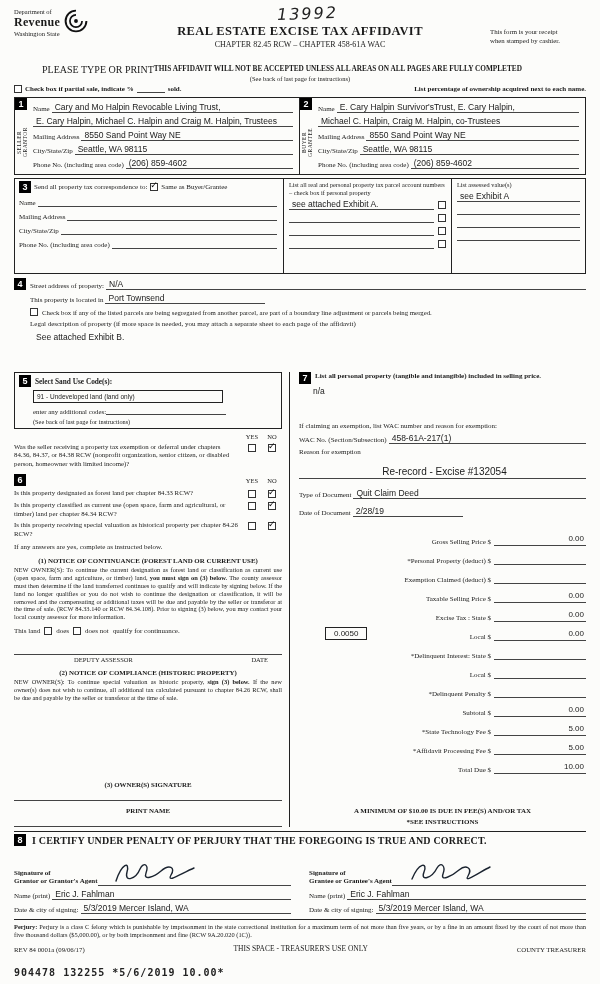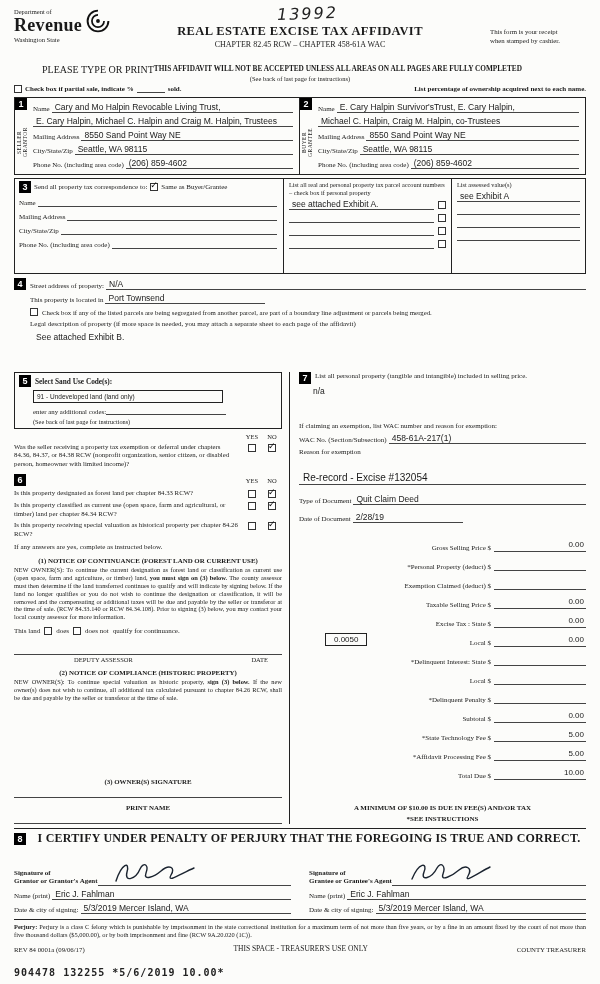--- a/index.html
+++ b/index.html
@@ -15,21 +15,21 @@
   .fieldrow .lbl { white-space:nowrap; padding-right:2px; }
   .badge { display:inline-block; flex-shrink:0; width:12px; height:12px; background:#000; color:#fff;
            font:bold 9px/12px "Liberation Sans", sans-serif; text-align:center; }
   .cb { display:inline-block; flex-shrink:0; width:8px; height:8px; border:1px solid #333; position:relative;
         vertical-align:middle; background:#fff; }
   .cb > span { position:absolute; left:-1px; top:-3px; font:bold 9px/9px "DejaVu Sans", sans-serif; color:#111; }
   
   .hdr { position:relative; height:54px; }
   .logo { position:absolute; left:0; top:0; display:flex; gap:3px; }
   .logo-text div:nth-child(1){ font-size:6.5px; }
-  .logo-text div:nth-child(2){ font-size:18px; font-weight:bold; letter-spacing:0.3px; }
+  .logo-text div:nth-child(2){ font-size:12px; font-weight:bold; letter-spacing:0.3px; }
   .logo-text div:nth-child(3){ font-size:6.5px; }
   .handnum { position:absolute; left:46%; top:-4px; font:italic 16px "DejaVu Sans", sans-serif;
              letter-spacing:2px; transform:rotate(-2deg); color:#222; }
   .title-block { text-align:center; padding-top:16px; }
   .ftitle { font-size:12.5px; font-weight:bold; letter-spacing:0.4px; }
   .chapter { font-size:8px; margin-top:1px; }
   .receipt-note { position:absolute; right:0; top:20px; width:96px; font-size:6.8px; line-height:1.3; }
   .typeprint-row { display:flex; margin-top:2px; }
   .please-type { font-size:10px; margin-left:28px; }
   .warn { font-size:7.3px; font-weight:bold; flex:1; text-align:left; }
@@ -76,36 +76,36 @@
   .notice-text { font-size:6.4px; line-height:1.22; text-align:justify; margin-top:2px; }
   .qualify-row { display:flex; align-items:center; gap:4px; font-size:7px; margin-top:6px; }
   .dep-line { border-bottom:1px solid #444; height:12px; margin-top:8px; }
   .dep-labels { display:flex; font-size:6.5px; margin-top:1px; }
   .dep-labels span:first-child { margin-left:60px; }
   .dep-labels span:last-child { margin-left:auto; margin-right:14px; }
   .sig3-group { margin-top:auto; }
   .wide-line { border-bottom:1px solid #444; height:13px; }
   
   .s7head { display:flex; gap:4px; }
-  .s7head .lbl { line-height:1.3; }
+  .s7head .lbl { line-height:1.3;font-weight:bold; }
   .na-val { margin:2px 0 0 14px; }
   .s7gap { height:26px; }
   .amt-block { margin-top:10px; }
   .amt-row { display:flex; align-items:flex-end; min-height:13.5px; position:relative;justify-content:space-between; }
   .amt-label { flex:1; text-align:right; font-size:7px; white-space:nowrap; }
   .amt-line { width:92px; border-bottom:1px solid #444; margin-left:3px; text-align:right; min-height:9px; }
   .amt-val { font-family:"Liberation Sans", sans-serif; font-size:8px; padding-right:2px; }
   .rate-box { position:absolute; left:26px; bottom:1px; border:1px solid #222; font:8px "Liberation Sans", sans-serif;
               padding:1px 8px; }
   .min-note { margin-top:auto; text-align:center; font-size:7px; font-weight:bold; line-height:1.5; }
-  .reason-val { font:10px "Liberation Sans", sans-serif; border-bottom:1px solid #444; padding:1px 0 1px 4px; margin-top:15px; }
+  .reason-val { font:10px "Liberation Sans", sans-serif; border-bottom:1px solid #444; padding:1px 0 1px 4px; margin-top:9px;text-align:center; }
   
   .sec8 { border-top:1px solid #222; border-bottom:1px solid #222; margin-top:4px; padding:2px 0 5px; }
   .sec8head { display:flex; align-items:center; gap:6px; }
-  .certify { flex:1; text-align:center; font-size:12px; font-weight:bold; letter-spacing:0.2px; }
+  .certify { flex:1; text-align:left; font-size:10px; font-weight:bold; letter-spacing:0.2px; }
   .sec8cols { display:flex; gap:18px; margin-top:16px; }
   .sigcol { flex:1; }
   .sigrow { display:flex; align-items:flex-end; }
   .siglabel { font-size:7px; font-weight:bold; line-height:1.25; white-space:nowrap; }
   .sigarea { flex:1; border-bottom:1px solid #444; position:relative; height:24px; }
   .sigarea svg { position:absolute; left:12px; bottom:-2px; }
   
   .perjury { font-size:6.4px; line-height:1.25; text-align:justify; margin-top:3px; }
   .footrow { display:flex; align-items:flex-end; font-size:6.8px; margin-top:5px; }
   .footrow .mid { flex:1; text-align:center; font-size:7.5px; }

